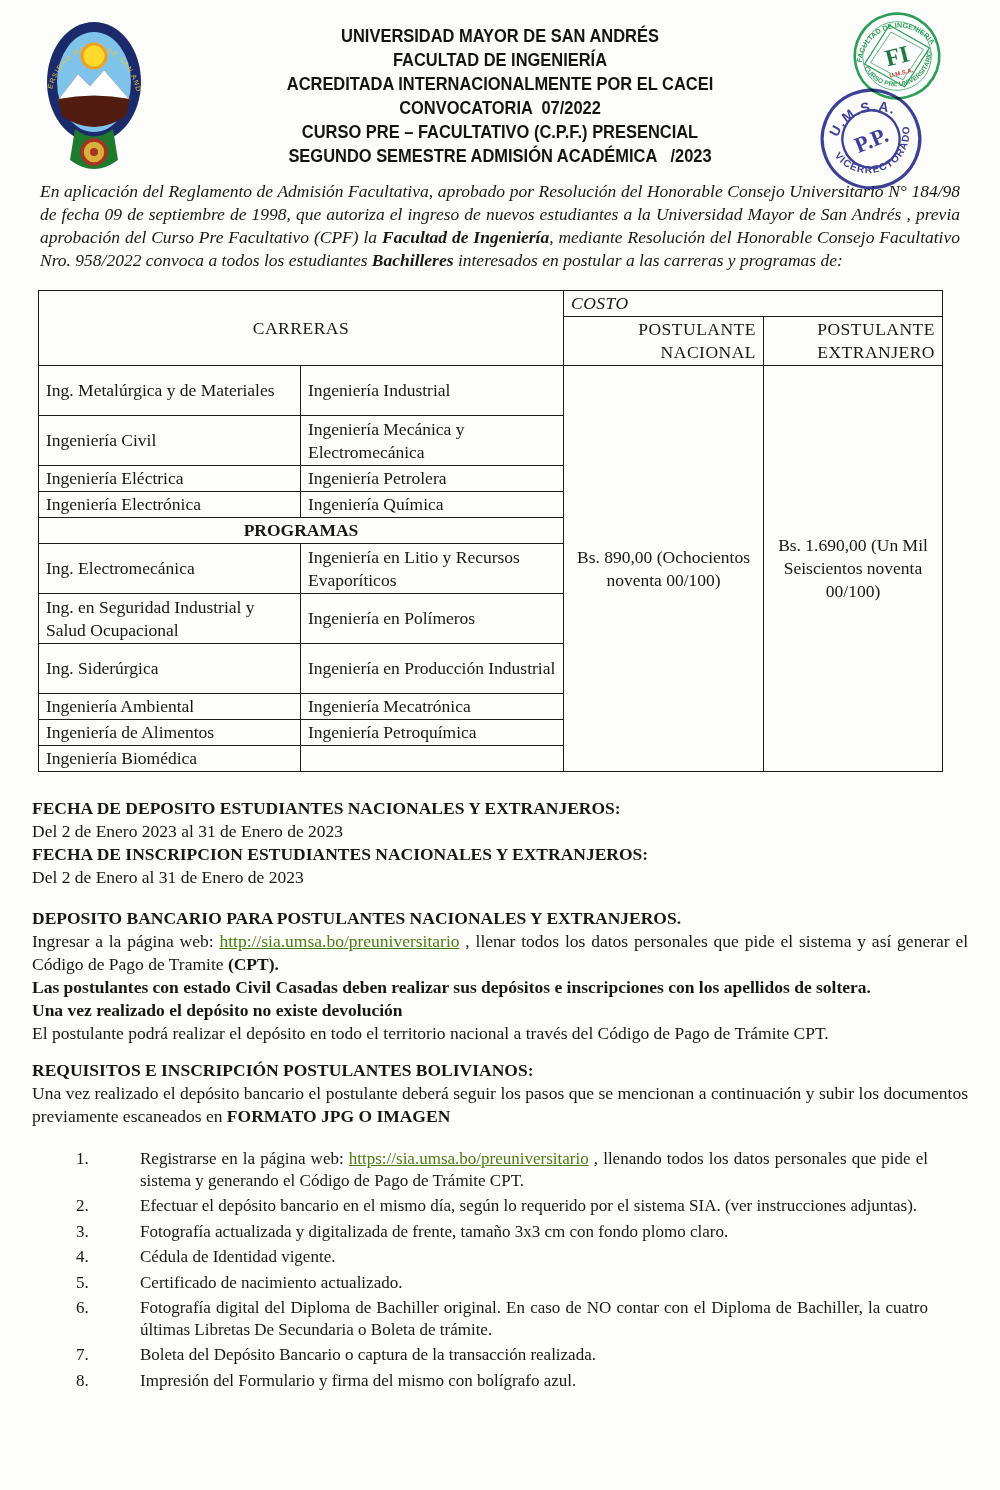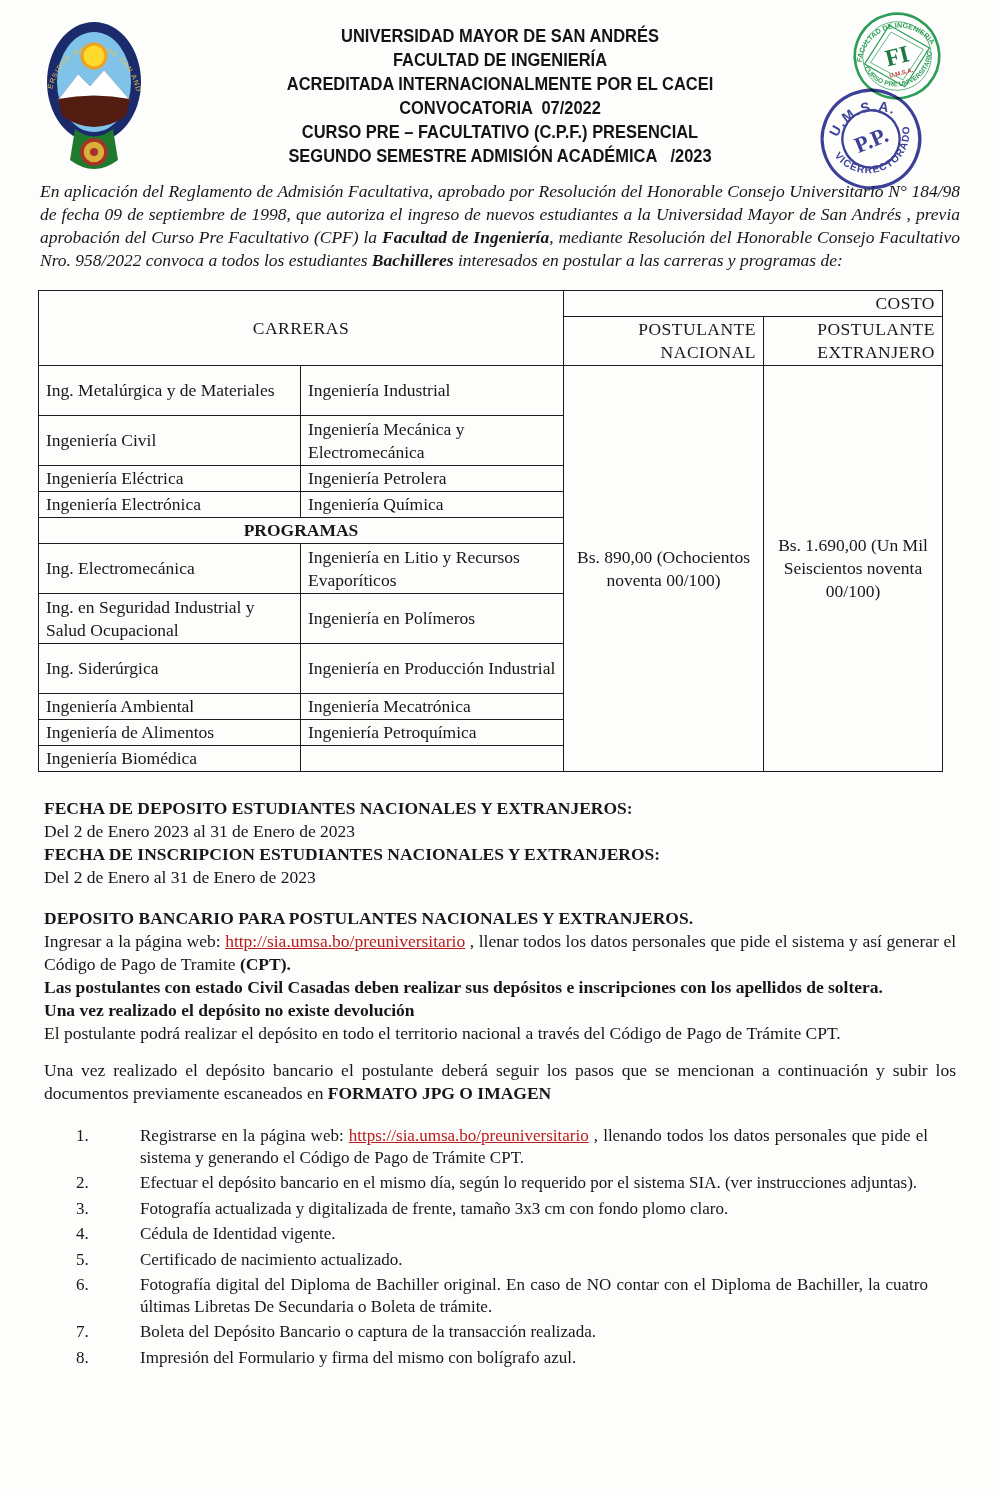--- a/index.html
+++ b/index.html
@@ -15,32 +15,32 @@
     font-size:17.5px; line-height:24px; white-space:pre-wrap; color:#141414;
   }
   
   .umsa-logo { position:absolute; left:44px; top:20px; width:100px; height:154px; }
   .fi-badge  { position:absolute; left:853px; top:12px; width:88px; height:88px; transform:rotate(-14deg); }
   .pp-stamp  { position:absolute; left:818px; top:86px; width:106px; height:106px;
                transform:rotate(-22deg); mix-blend-mode:multiply; opacity:.93; }
   
   .para { margin:12px 40px 0 40px; text-align:justify; font-size:17.5px; line-height:23px;font-style:italic; }
   .b { font-weight:bold; }
-  .doc-link { color:#b91c1c; text-decoration:underline; cursor:pointer; }
+  .doc-link { color:#4d7c0f; text-decoration:underline; cursor:pointer; }
   
   table.car-table { border-collapse:collapse; margin:18px 0 0 38px; table-layout:fixed; }
   table.car-table td { border:1.5px solid #1c1c1c; vertical-align:middle; padding:1px 7px; font-size:17.5px; line-height:23px; }
   .th-carreras { text-align:center; font-weight:normal; font-size:19px; letter-spacing:.5px; }
-  .th-costo   { text-align:right; font-size:16.5px; letter-spacing:.5px; height:23px; }
+  .th-costo   { text-align:left; font-size:16.5px; letter-spacing:.5px; height:23px;font-style:italic; }
   .th-col     { text-align:right; font-size:15.5px; line-height:19px; letter-spacing:.5px; height:40px; }
   .th-prog    { text-align:center; font-weight:bold; font-size:18px; height:25px; }
   .cost-cell  { text-align:center; font-size:17.5px; line-height:23px; }
   .r2 { height:50px; } .r1 { height:26px; }
   
-  .content { margin:0 44px; font-size:17.5px; line-height:23px; }
+  .content { margin:0 32px; font-size:17.5px; line-height:23px; }
   .sect-gap-lg { height:25px; } .sect-gap { height:18px; } .sect-gap-sm { height:14px; }
   .h-bold { font-weight:bold; }
   .just { text-align:justify; }
   
   .req-list { margin-top:20px; }
   .req-item { display:flex; margin:0 72px 4px 76px; }
   .req-num  { flex:none; width:64px; font-size:17px; line-height:21.5px; }
   .req-text { flex:1; text-align:justify; font-size:17px; line-height:21.5px; }
 </style>
 </head>
@@ -186,20 +186,21 @@
     <div class="sect-gap"></div>
 
     <div class="h-bold">DEPOSITO BANCARIO PARA POSTULANTES NACIONALES Y EXTRANJEROS.</div>
     <div class="just"><span>Ingresar a la página web: </span><a class="doc-link" href="#">http://sia.umsa.bo/preuniversitario</a><span> , llenar todos los datos personales que pide el sistema y así generar el Código de Pago de Tramite </span><span class="b">(CPT).</span></div>
     <div class="just"><span class="b">Las postulantes con estado Civil Casadas deben realizar sus depósitos e inscripciones con los apellidos de soltera.</span></div>
     <div class="just"><span class="b">Una vez realizado el depósito no existe devolución</span></div>
     <div class="just"><span>El postulante podrá realizar el depósito en todo el territorio nacional a través del Código de Pago de Trámite CPT.</span></div>
 
     <div class="sect-gap-sm"></div>
 
+    <div class="h-bold">REQUISITOS E INSCRIPCIÓN POSTULANTES BOLIVIANOS:</div>
     <div class="just"><span>Una vez realizado el depósito bancario el postulante deberá seguir los pasos que se mencionan a continuación y subir los documentos previamente escaneados en </span><span class="b">FORMATO JPG O IMAGEN</span></div>
   </div>
 
   <div class="req-list">
     <div class="req-item">
       <span class="req-num">1.</span>
       <span class="req-text"><span>Registrarse en la página web: </span><a class="doc-link" href="#">https://sia.umsa.bo/preuniversitario</a><span> , llenando todos los datos personales que pide el sistema y generando el Código de Pago de Trámite CPT.</span></span>
     </div>
     <div class="req-item">
       <span class="req-num">2.</span>

